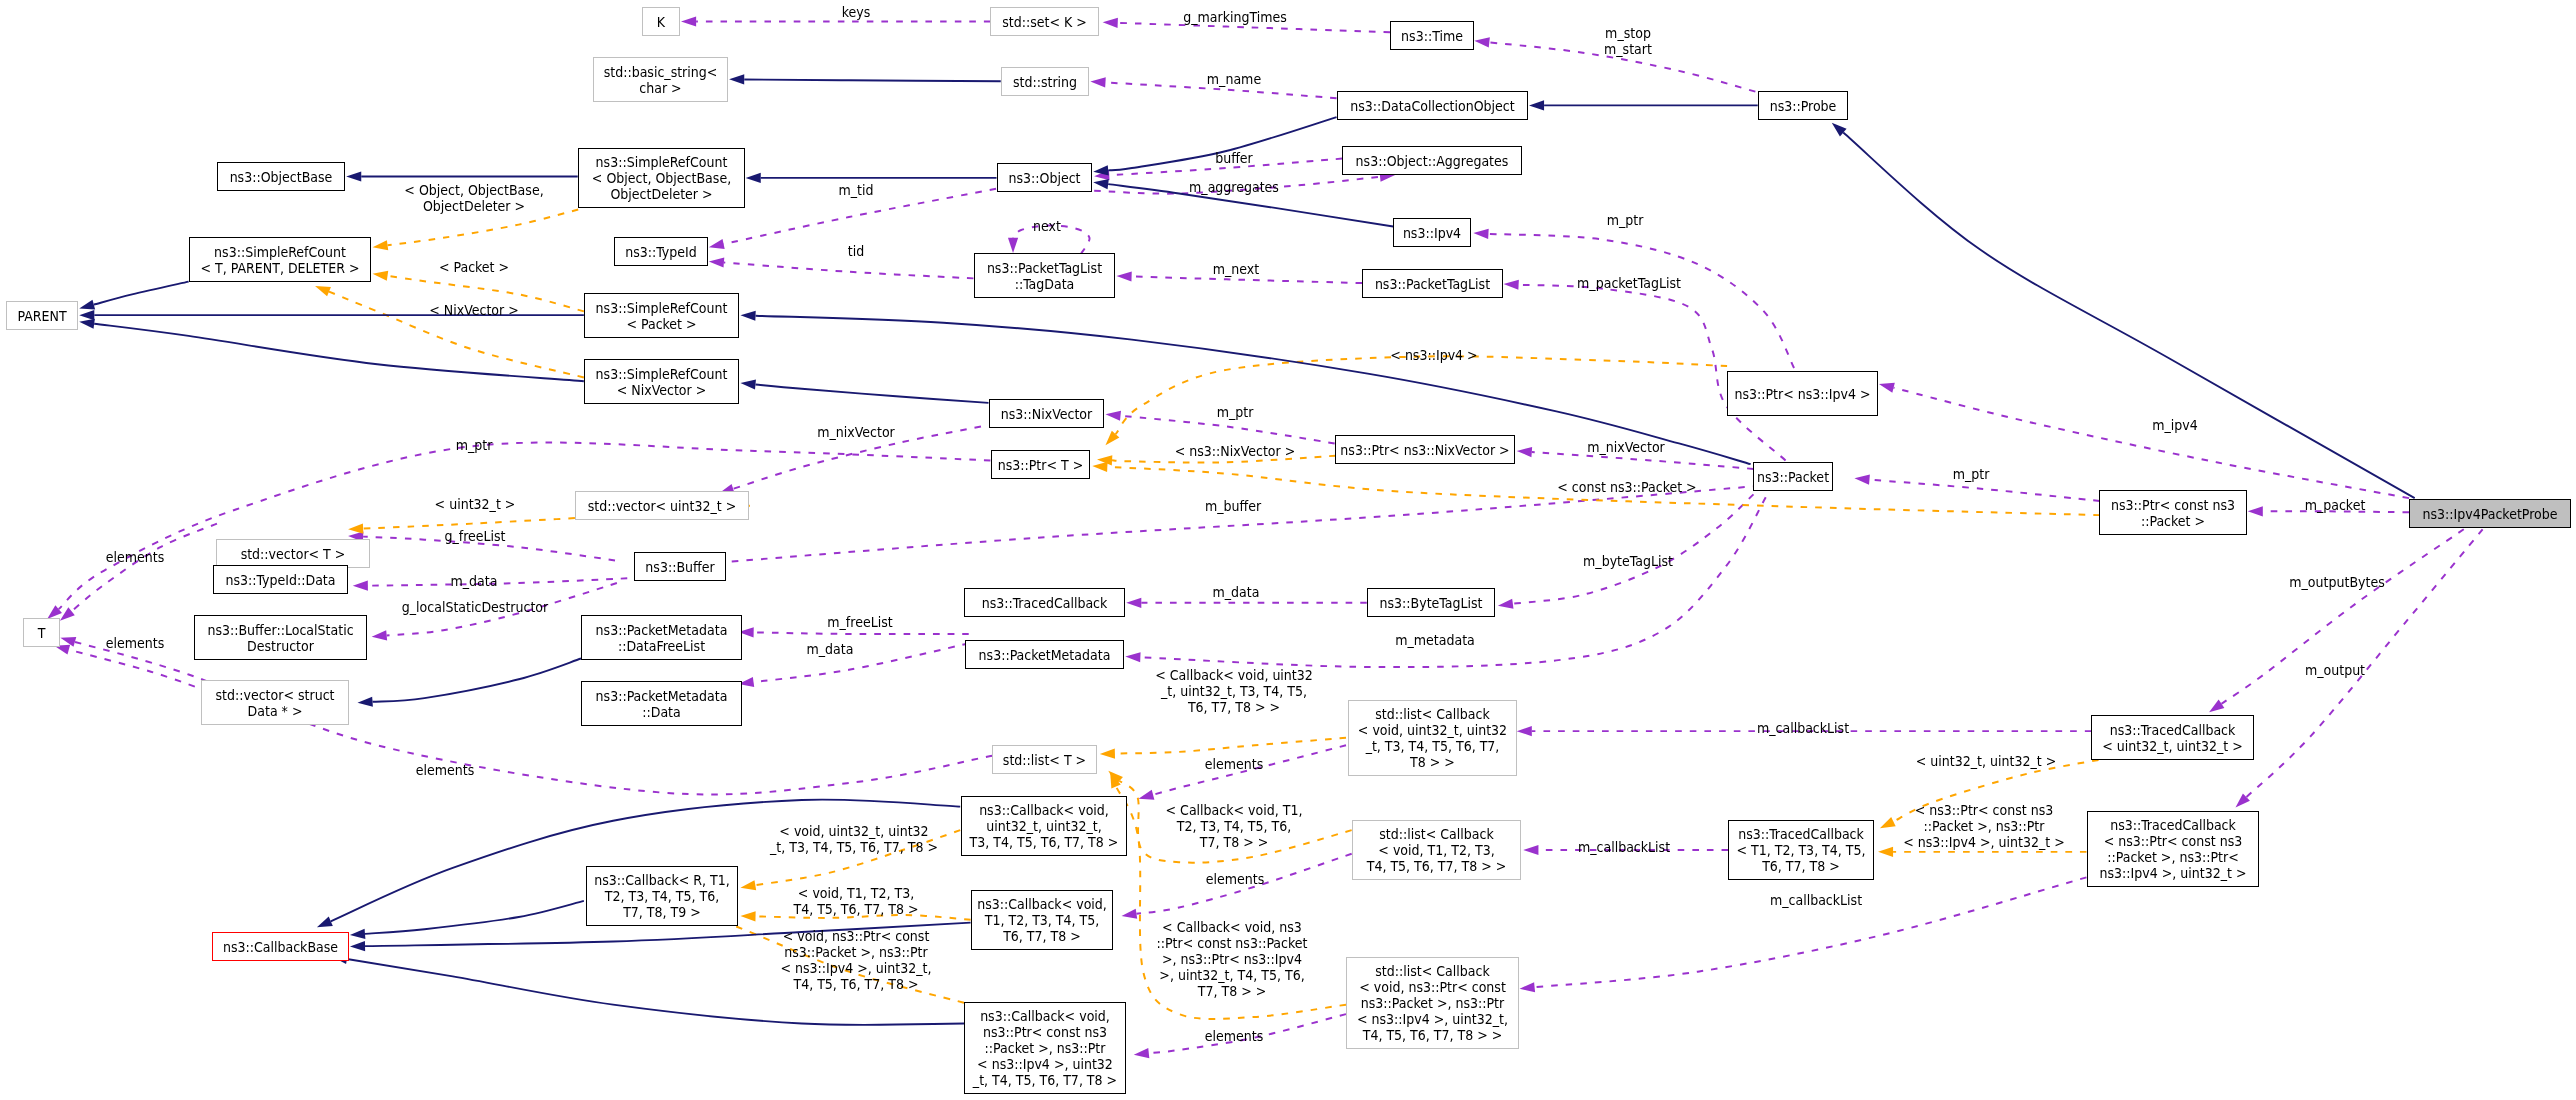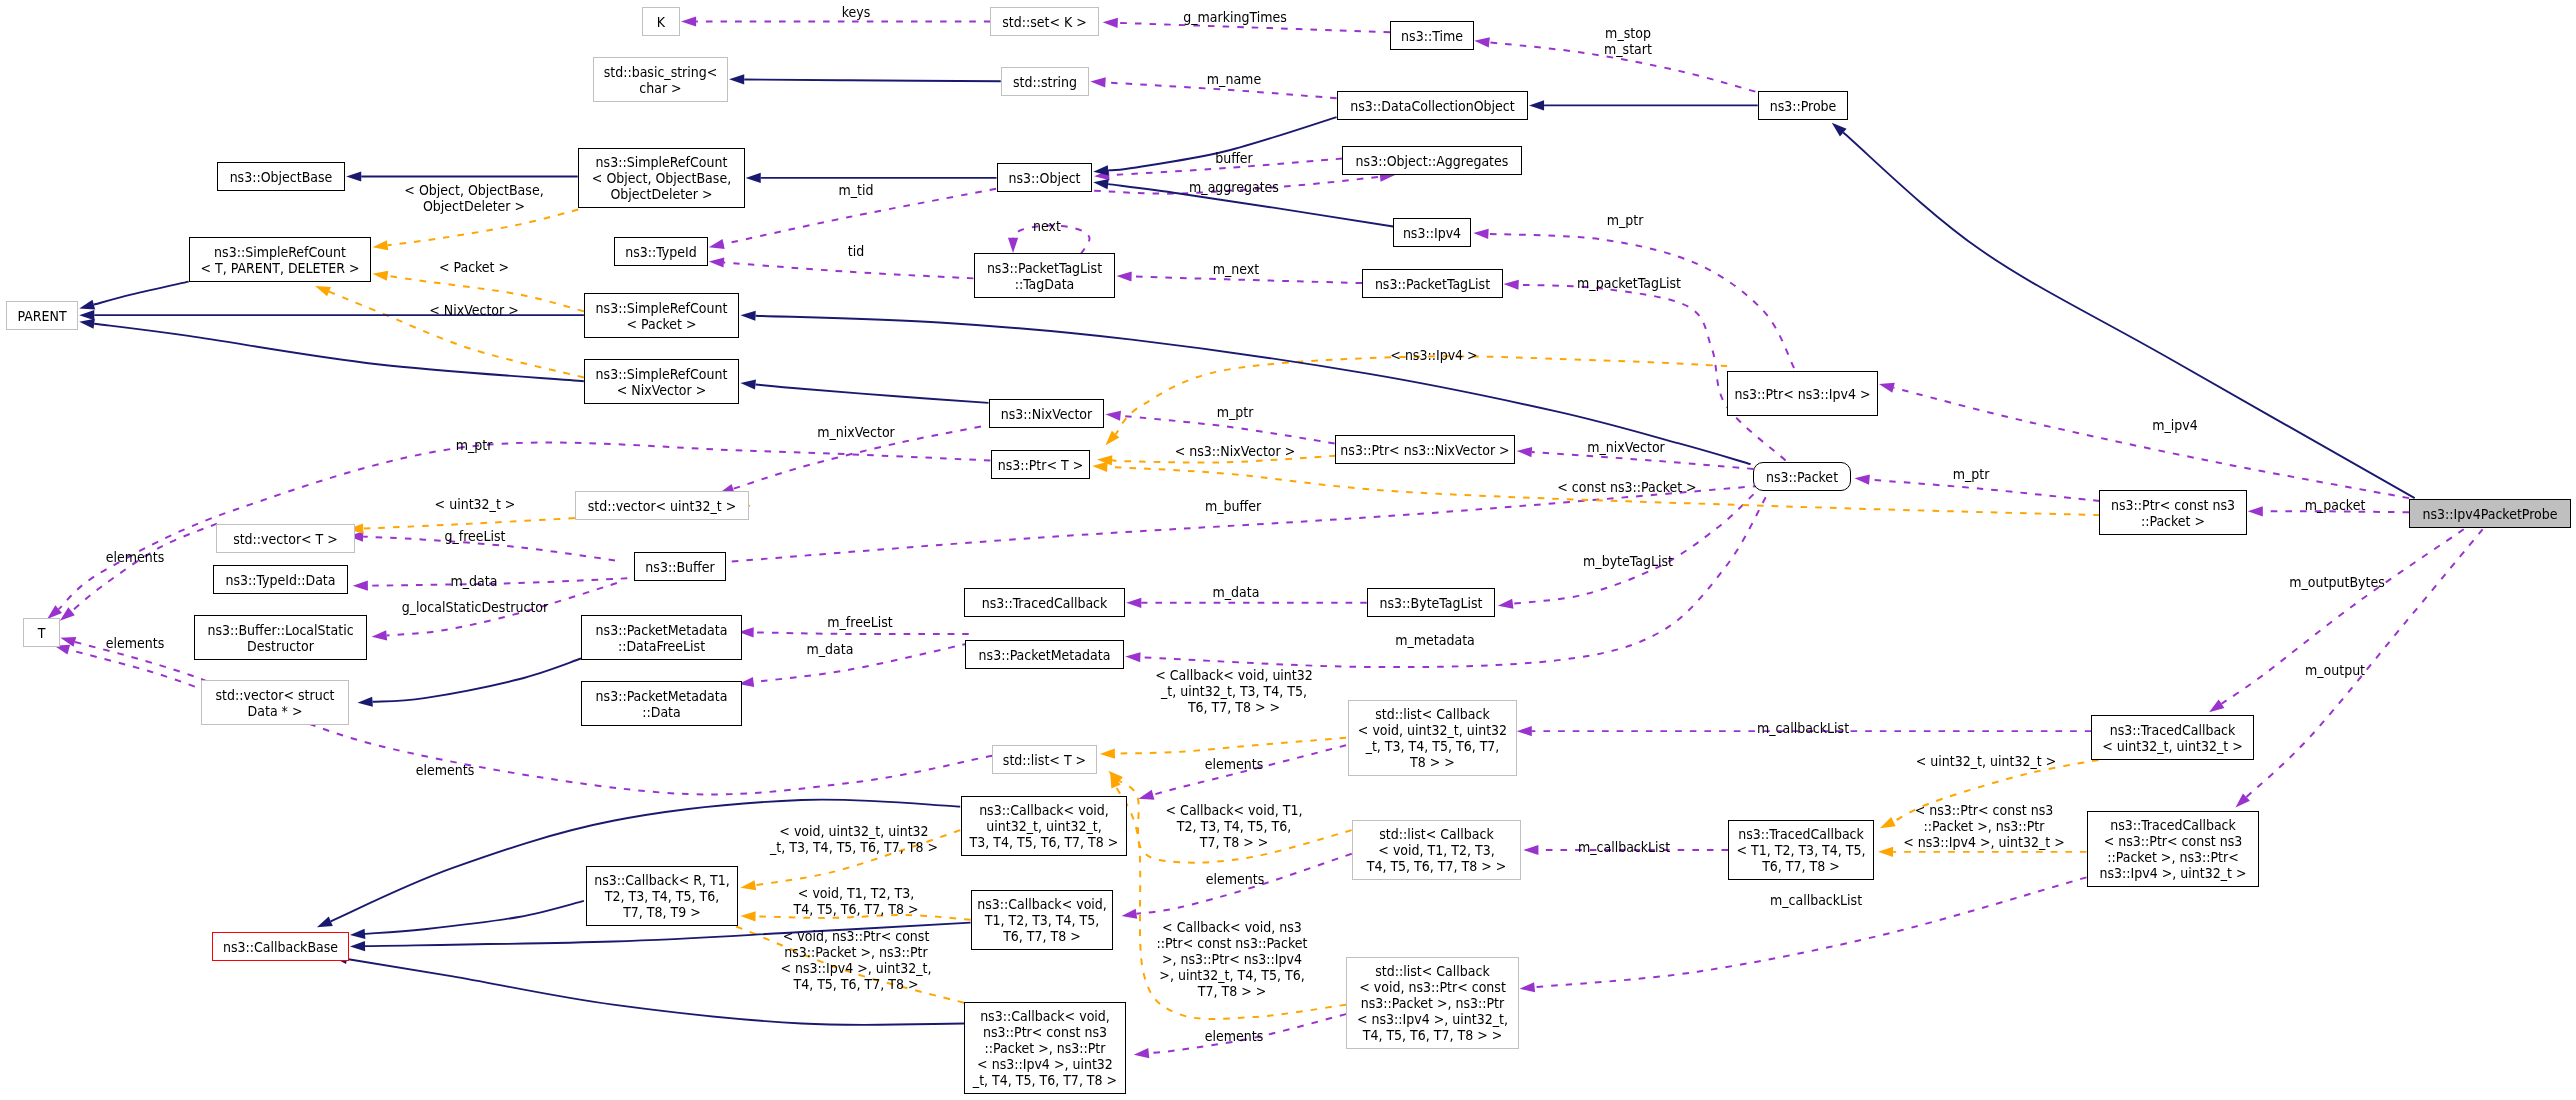--- a/index.html
+++ b/index.html
@@ -604,42 +604,42 @@
       <div class="node normal" style="left: 991px; top: 450px; width: 99px; height: 29px;">
         <div class="txt">
           <div>ns3::Ptr&lt; T &gt;</div>
         </div>
       </div>
       <div class="node normal" style="left: 1335px; top: 435px; width: 180px; height: 29px;">
         <div class="txt">
           <div>ns3::Ptr&lt; ns3::NixVector &gt;</div>
         </div>
       </div>
-      <div class="node normal" style="left: 1753px; top: 462px; width: 98px; height: 29px; border-radius: 10px;">
+      <div class="node normal" style="left: 1753px; top: 462px; width: 80px; height: 29px;">
         <div class="txt">
           <div>ns3::Packet</div>
         </div>
       </div>
       <div class="node hl" style="left: 2409px; top: 499px; width: 162px; height: 29px;">
         <div class="txt">
           <div>ns3::Ipv4PacketProbe</div>
         </div>
       </div>
       <div class="node normal" style="left: 2099px; top: 490px; width: 148px; height: 45px;">
         <div class="txt">
           <div>ns3::Ptr&lt; const ns3</div>
           <div>::Packet &gt;</div>
         </div>
       </div>
       <div class="node grey" style="left: 575px; top: 491px; width: 174px; height: 29px;">
         <div class="txt">
           <div>std::vector&lt; uint32_t &gt;</div>
         </div>
       </div>
-      <div class="node grey" style="left: 216px; top: 524px; width: 139px; height: 29px;">
+      <div class="node grey" style="left: 216px; top: 539px; width: 154px; height: 29px;">
         <div class="txt">
           <div>std::vector&lt; T &gt;</div>
         </div>
       </div>
       <div class="node normal" style="left: 213px; top: 565px; width: 135px; height: 29px;">
         <div class="txt">
           <div>ns3::TypeId::Data</div>
         </div>
       </div>
       <div class="node normal" style="left: 634px; top: 552px; width: 92px; height: 29px; text-align: center;">

